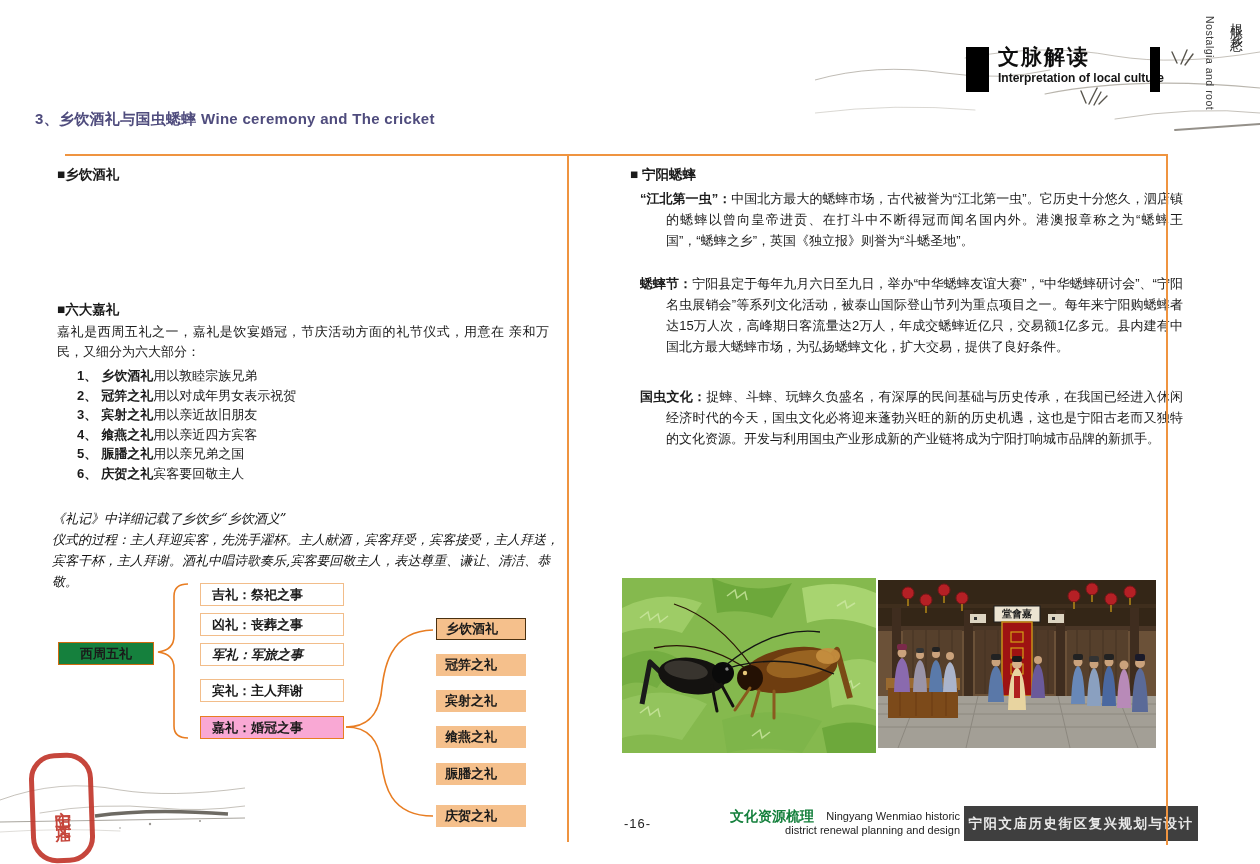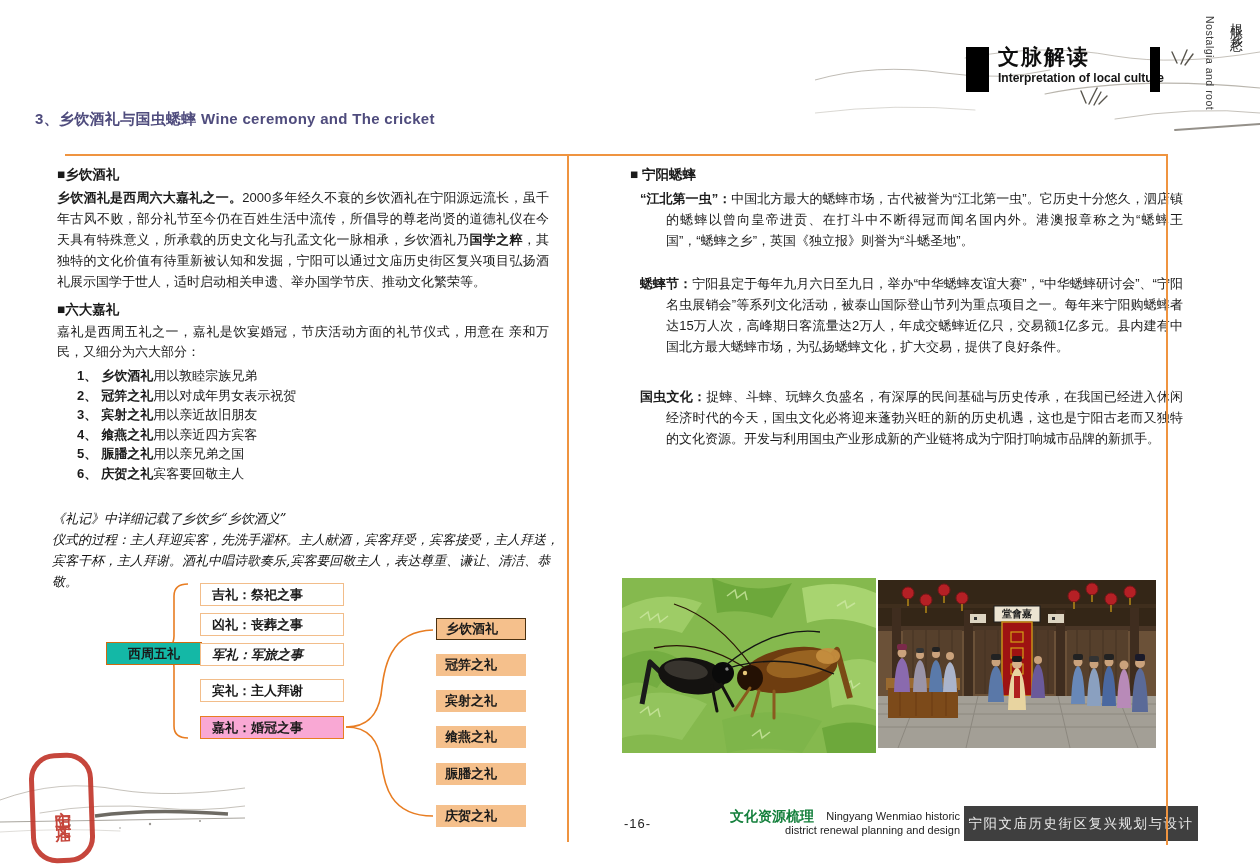--- a/index.html
+++ b/index.html
@@ -19,21 +19,21 @@
   
   .sec-h{font-size:13.5px;font-weight:bold;}
   .para{font-size:13px;line-height:21px;text-align:justify;}
   .b{font-weight:bold;}
   .list-item{font-size:13px;line-height:19.5px;margin-left:20px;}
   .list-item .num{font-weight:bold;margin-right:4px;}
   .quote{font-family:"DejaVu Serif",serif;font-style:italic;font-size:13px;line-height:21px;color:#111;}
   .hang{padding-left:26px;text-indent:-26px;}
   
   .dbox{box-sizing:border-box;font-size:13px;font-weight:bold;display:flex;align-items:center;}
-  .dbox-root{background:#14b8a6;border:1px solid #d06a10;justify-content:center;margin-left:48px;}
+  .dbox-root{background:#15803d;border:1px solid #d06a10;justify-content:center;}
   .dbox-mid{background:#fff;border:1.5px solid #f2bd8a;padding-left:11px;width:144px;height:23px;left:200px;}
   .dbox-mid.hl{background:#f9a8d4;border-color:#e87d22;}
   .dbox-right{background:#f5c08c;padding-left:9px;width:90px;height:22px;left:436px;}
   .dbox-right.outlined{border:1.5px solid #4a3010;}
   
   .pgnum{font-size:13px;letter-spacing:1px;color:#222;}
   .ftr-zh{font-size:14px;font-weight:bold;color:#15803d;}
   .ftr-en{font-size:11px;line-height:14px;color:#222;text-align:right;}
   .ftr-box{background:#3f3f3f;color:#e9e9e9;display:flex;align-items:center;justify-content:center;
            font-family:"DejaVu Serif",serif;font-size:13.5px;letter-spacing:1.5px;}
@@ -77,23 +77,20 @@
   <div class="abs hdr-bar" style="left:1150px;top:47px;width:10px;height:45px;"></div>
   <div class="abs side-zh" style="left:1227px;top:12px;">根脉・乡愁</div>
   <div class="abs side-en" style="left:1204px;top:16px;">Nostalgia and root</div>
 
   <div class="abs page-title" style="left:35px;top:110px;">3、乡饮酒礼与国虫蟋蟀 Wine ceremony and The cricket</div>
   <div class="abs rule-h" style="left:65px;top:154px;width:1103px;"></div>
   <div class="abs rule-v" style="left:567px;top:154px;height:688px;"></div>
   <div class="abs rule-v" style="left:1166px;top:154px;height:691px;z-index:6;"></div>
 
   <div class="abs sec-h" style="left:57px;top:166px;">■乡饮酒礼</div>
-  <div class="abs para" style="left:57px;top:187px;width:492px;">
-    <span class="b">乡饮酒礼是西周六大嘉礼之一。</span><span>2000多年经久不衰的乡饮酒礼在宁阳源远流长，虽千年古风不败，部分礼节至今仍在百姓生活中流传，所倡导的尊老尚贤的道德礼仪在今天具有特殊意义，所承载的历史文化与孔孟文化一脉相承，乡饮酒礼乃</span><span class="b">国学之粹</span><span>，其独特的文化价值有待重新被认知和发掘，宁阳可以通过文庙历史街区复兴项目弘扬酒礼展示国学于世人，适时启动相关申遗、举办国学节庆、推动文化繁荣等。</span>
-  </div>
 
   <div class="abs sec-h" style="left:57px;top:301px;">■六大嘉礼</div>
   <div class="abs para" style="left:57px;top:322px;width:492px;line-height:20px;">嘉礼是西周五礼之一，嘉礼是饮宴婚冠，节庆活动方面的礼节仪式，用意在 亲和万民，又细分为六大部分：</div>
 
   <div class="abs" style="left:57px;top:366px;width:492px;">
     <div class="list-item"><span class="num">1、</span><span class="b">乡饮酒礼</span><span>用以敦睦宗族兄弟</span></div>
     <div class="list-item"><span class="num">2、</span><span class="b">冠笄之礼</span><span>用以对成年男女表示祝贺</span></div>
     <div class="list-item"><span class="num">3、</span><span class="b">宾射之礼</span><span>用以亲近故旧朋友</span></div>
     <div class="list-item"><span class="num">4、</span><span class="b">飨燕之礼</span><span>用以亲近四方宾客</span></div>
     <div class="list-item"><span class="num">5、</span><span class="b">脤膰之礼</span><span>用以亲兄弟之国</span></div>
@@ -343,21 +340,21 @@
     </g>
   </svg>
   <div class="abs plaque-text" style="left:994px;top:606px;width:46px;height:16px;">嘉會堂</div>
 
   <div class="abs pgnum" style="left:624px;top:816px;">-16-</div>
   <div class="abs ftr-zh" style="left:730px;top:808px;">文化资源梳理</div>
   <div class="abs ftr-en" style="left:740px;top:809px;width:220px;">
     <div>Ningyang Wenmiao historic</div>
     <div>district renewal planning and design</div>
   </div>
-  <div class="abs ftr-box" style="left:964px;top:806px;width:234px;height:35px;">
+  <div class="abs ftr-box" style="left:964px;top:806px;width:234px;height:35px;font-weight:bold;">
     <span>宁阳文庙历史街区复兴规划与设计</span>
   </div>
 
   <svg class="abs" style="left:0;top:758px;" width="245" height="95" viewBox="0 0 245 95">
     <g stroke="#8b8476" fill="none" stroke-linecap="round">
       <path d="M0,42 Q60,20 120,32 Q170,40 245,30" stroke-width="1" opacity=".5"></path>
       <path d="M40,55 Q100,44 160,50 Q200,54 245,48" stroke-width="1" opacity=".5"></path>
       <path d="M0,74 Q60,70 120,73" stroke-width=".8" opacity=".35"></path>
     </g>
     <path d="M0,64 L245,60" stroke="#6b665a" stroke-width="1" fill="none" opacity=".6"></path>

